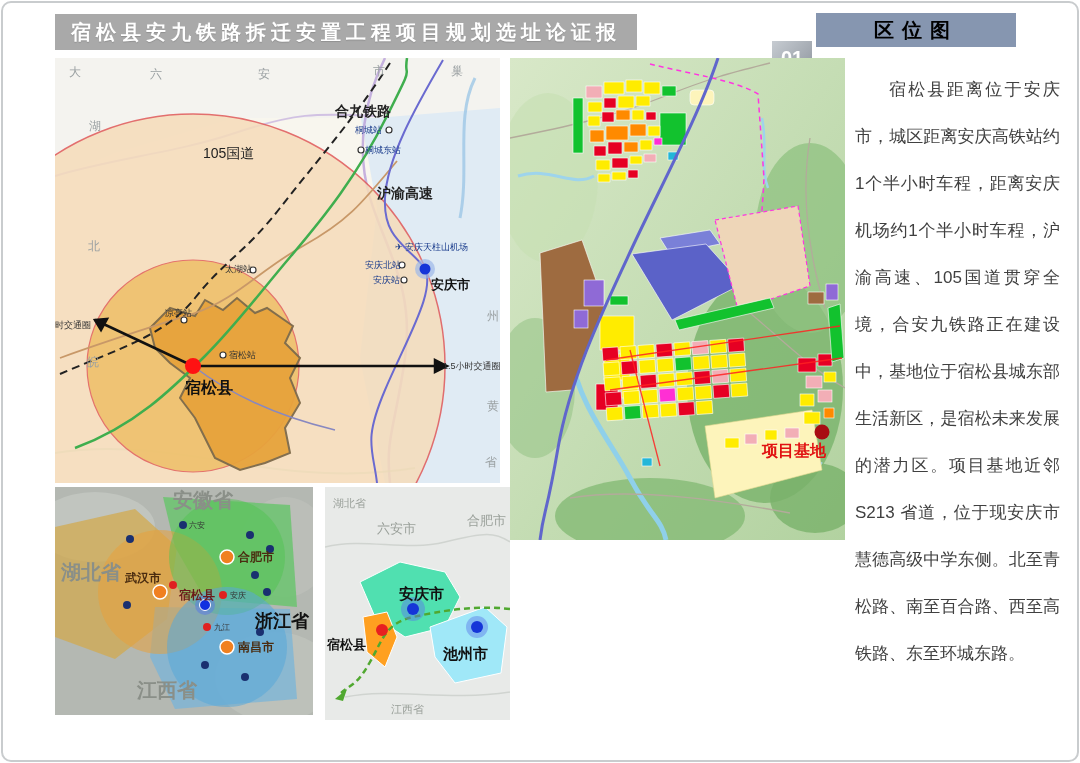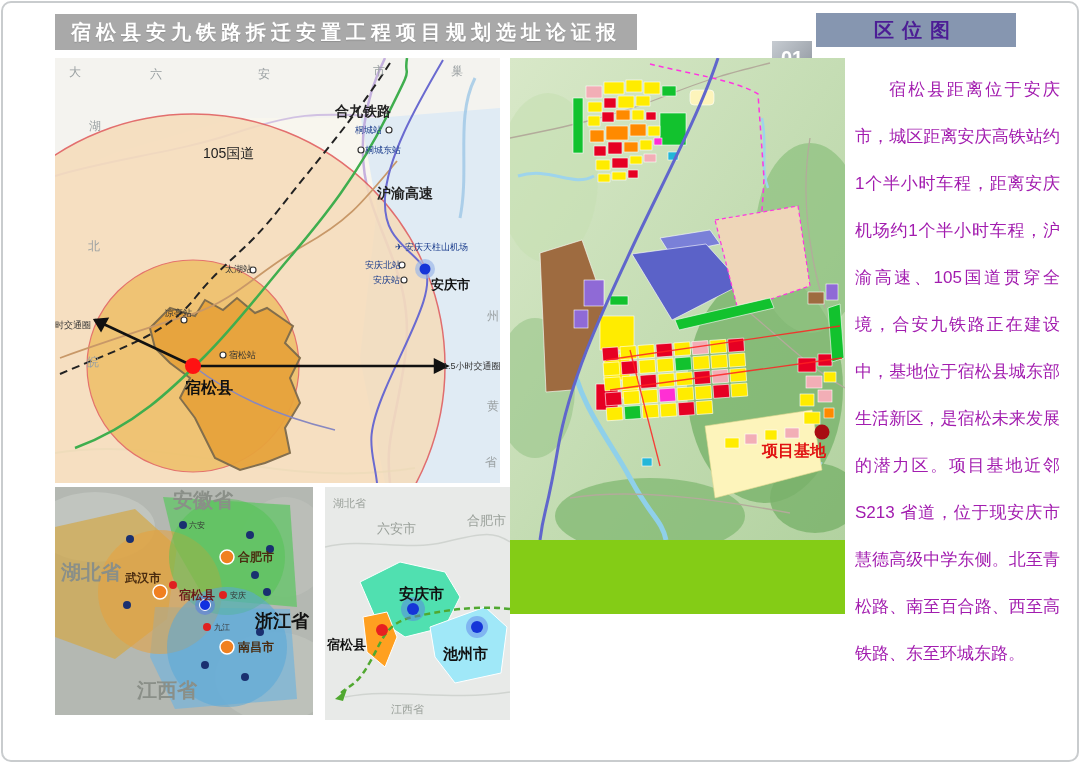--- a/index.html
+++ b/index.html
@@ -9,31 +9,31 @@
          border:2px solid #c9ccce;border-radius:10px;pointer-events:none;}
   
   .report-title{position:absolute;left:55px;top:14px;width:582px;height:36px;
       background:#a9a9a9;color:#fff;font-size:20px;font-weight:bold;
       letter-spacing:5px;line-height:37px;padding-left:16px;box-sizing:border-box;
       text-shadow:0 1px 1px rgba(0,0,0,.15);}
   .sec-num{position:absolute;left:772px;top:13px;width:40px;height:34px;
       background:linear-gradient(135deg,#c7ccd2,#8e959e);color:#fff;
       font-size:20px;font-weight:bold;text-align:center;line-height:34px;margin-top:28px;}
   .sec-title{position:absolute;left:816px;top:13px;width:200px;height:34px;
-      background:#8696b0;color:#4c1d95;font-size:20px;font-weight:bold;
+      background:#8696b0;color:#000000;font-size:20px;font-weight:bold;
       text-align:center;line-height:35px;letter-spacing:8px;}
   
   .map{position:absolute;overflow:hidden;}
   #regionalMap{left:55px;top:58px;width:445px;height:425px;background:#f7f3e9;}
   #provinceMap{left:55px;top:487px;width:258px;height:228px;background:#b4b8b2;}
   #cityMap{left:325px;top:487px;width:185px;height:233px;background:#e8eae8;}
-  #landuseMap{left:510px;top:58px;width:335px;height:556px;background:#84cc16;}
+  #landuseMap{left:510px;top:58px;width:335px;height:482px;background:#f0abfc;}
   
   .desc{position:absolute;left:855px;top:66px;width:205px;height:600px;
-        font-size:17px;line-height:47px;color:#a21caf;text-align:justify;}
+        font-size:17px;line-height:47px;color:#404040;text-align:justify;}
   .desc p{margin:0;text-indent:2em;}
   svg{display:block;}
   text{font-family:"Liberation Sans","DejaVu Sans",sans-serif;}
   .wm{fill:#9aa0a2;font-size:12px;}
   .stn{fill:#333;font-size:9px;}
   .stn2{fill:#1a3c8c;font-size:9px;}
   .biglbl{fill:#111;font-size:13px;font-weight:bold;}
   
   .y{fill:#ffec00}.r{fill:#e60023}.o{fill:#ff8a00}.br{fill:#9e6b40}
   .pu{fill:#8f6ad6}.pu2{fill:#7a80d8}.bl{fill:#5b62c8}.gr{fill:#12c22e}

